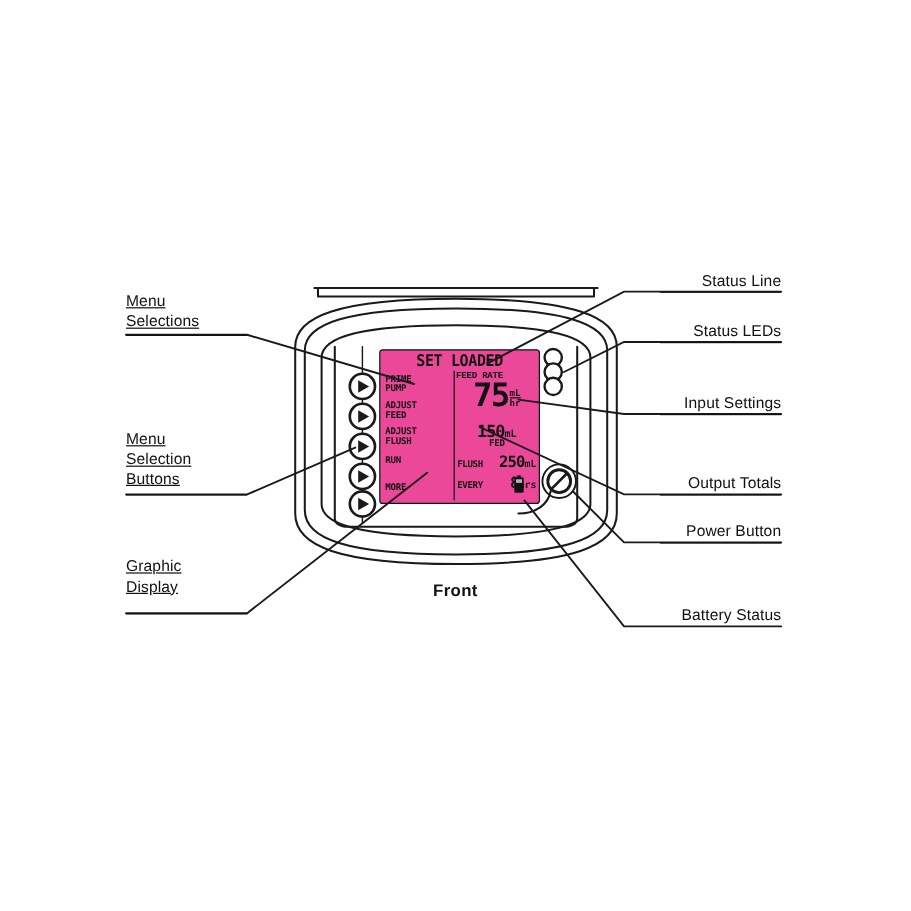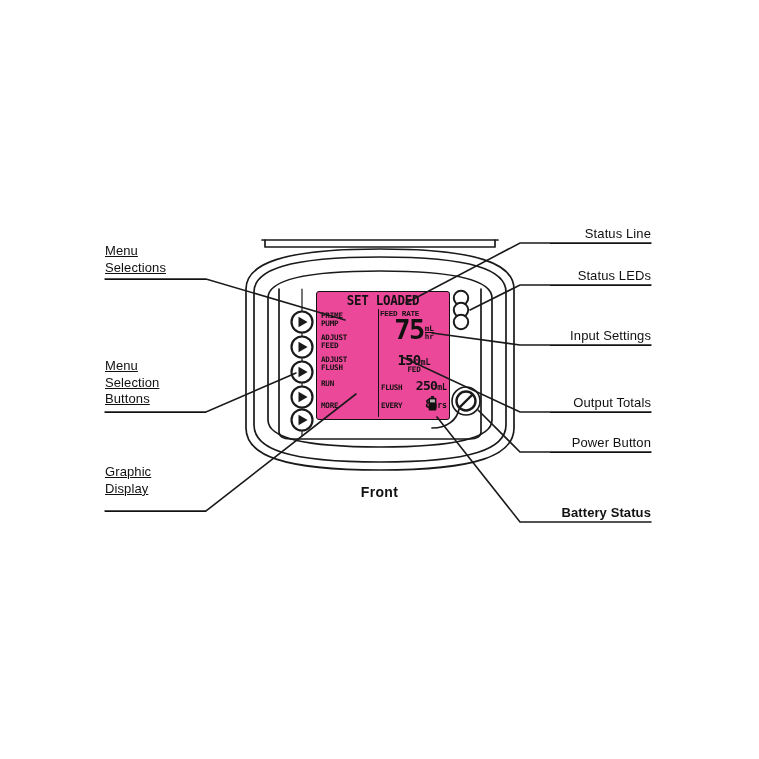--- a/index.html
+++ b/index.html
@@ -246,17 +246,17 @@
 
   <div class="callout right" style="left:521px;top:328px;width:130px;">Input Settings</div>
   <div class="rule" style="left:550px;top:345px;width:101px;"></div>
 
   <div class="callout right" style="left:521px;top:395px;width:130px;">Output Totals</div>
   <div class="rule" style="left:550px;top:412px;width:101px;"></div>
 
   <div class="callout right" style="left:521px;top:435px;width:130px;">Power Button</div>
   <div class="rule" style="left:550px;top:452px;width:101px;"></div>
 
-  <div class="callout right" style="left:521px;top:505px;width:130px;font-weight:bold;">Battery Status</div>
+  <div class="callout right" style="left:521px;top:505px;width:130px;">Battery Status</div>
 
   <div id="front-caption">Front</div>
 
 </div>
 
 </body></html>

